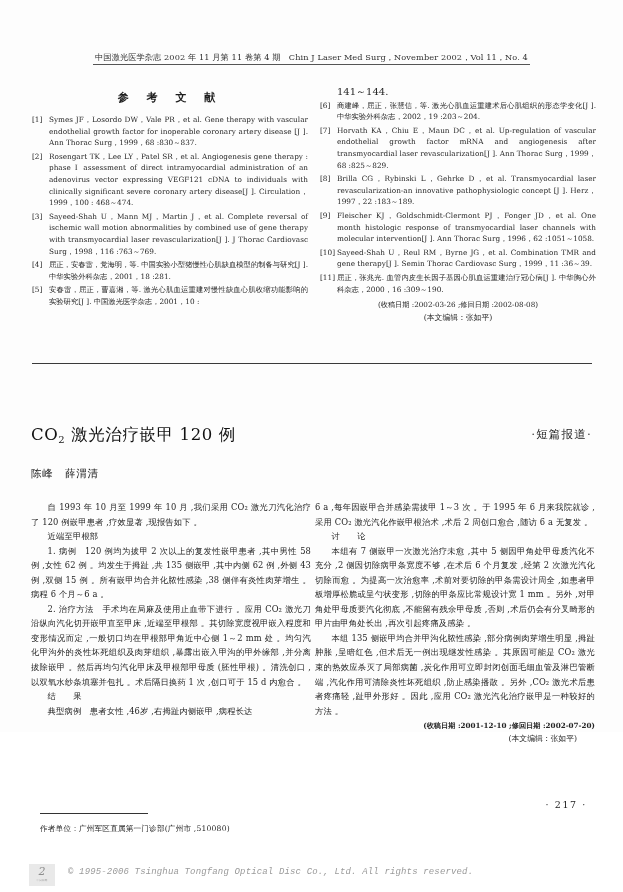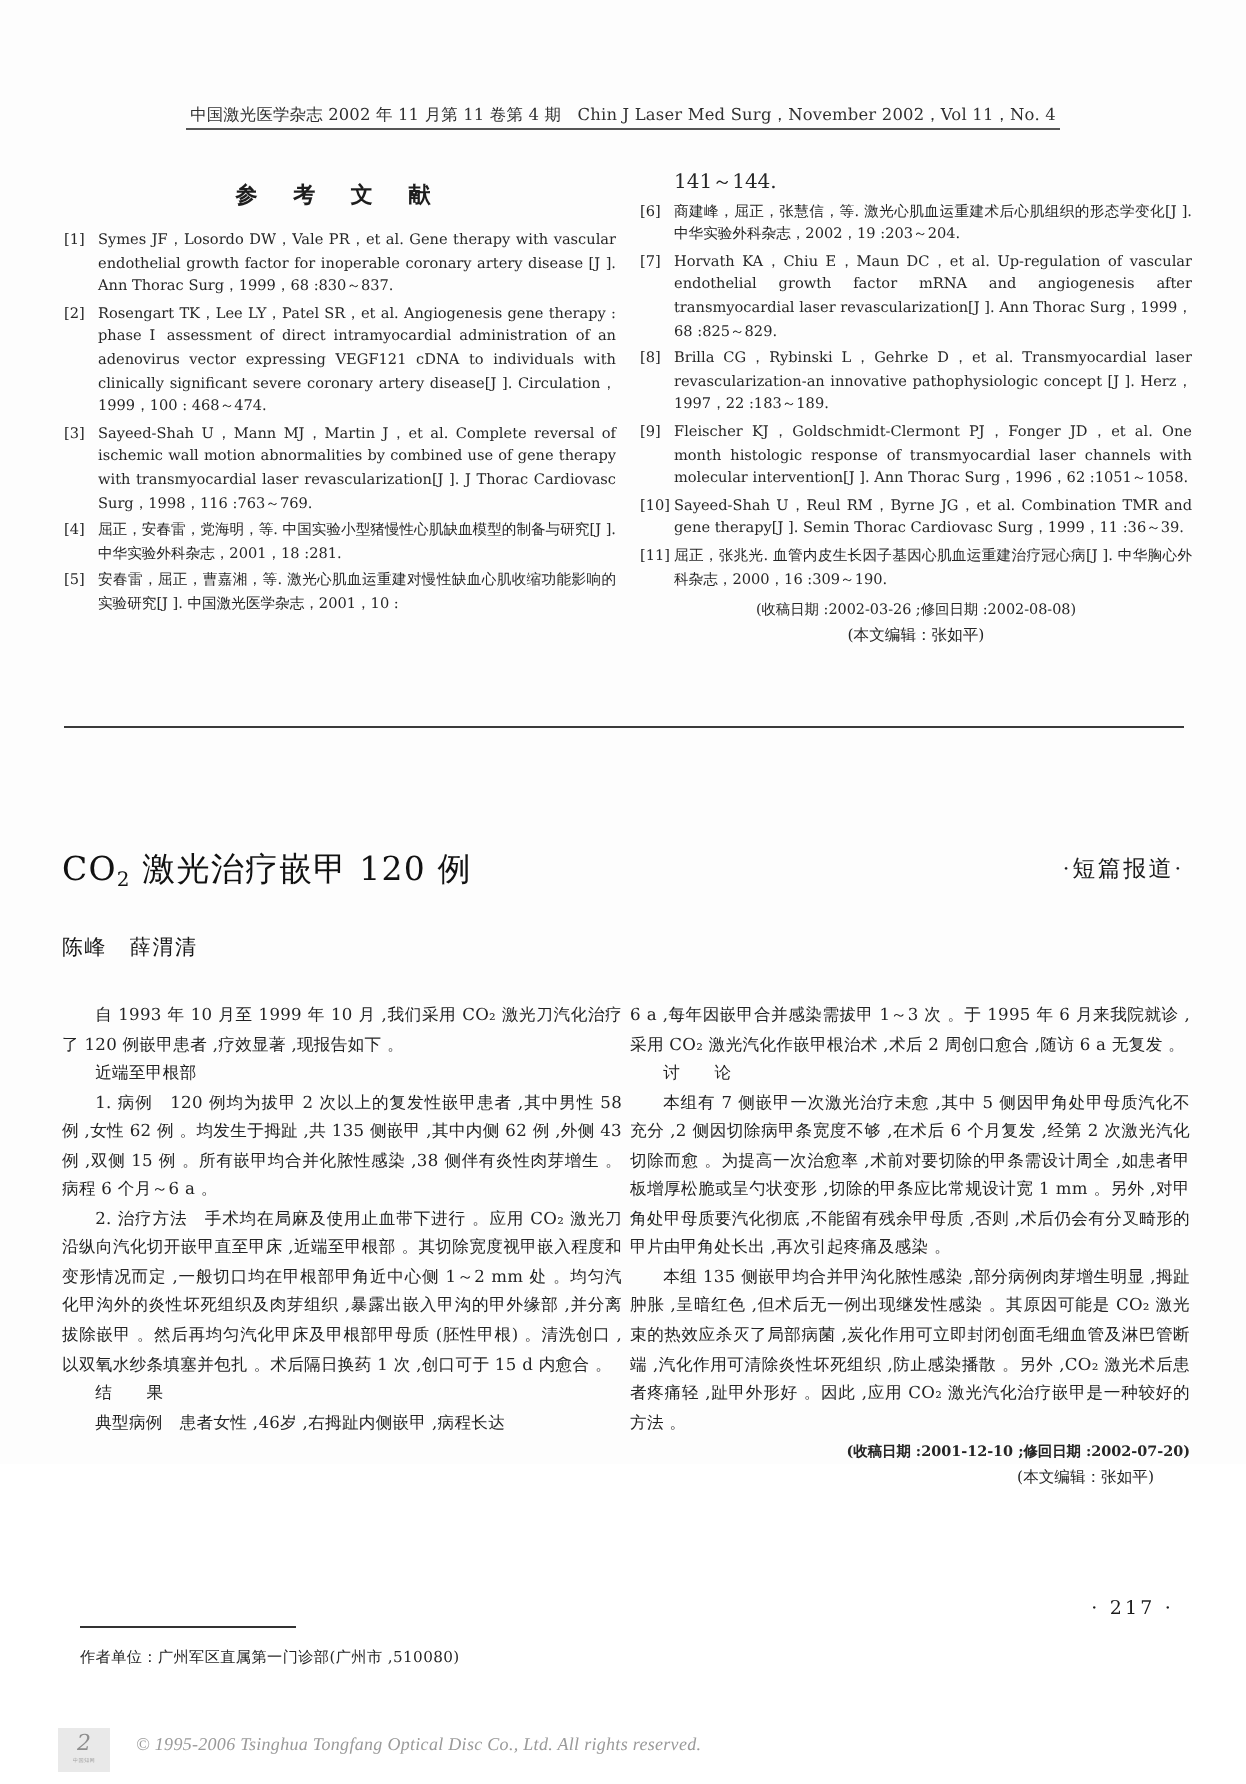--- a/index.html
+++ b/index.html
@@ -264,21 +264,21 @@
   }
   .copyright-text {
     position: absolute;
     left: 68px;
     top: 5px;
     font-size: 9px;
     font-style: italic;
     color: #9a9a9a;
     letter-spacing: 0.15px;
     white-space: nowrap;
-    font-family: Liberation Serif, serif;
+    font-family: Liberation Mono, monospace;
   }
 </style>
 </head>
 <body>
 
 <div class="page">
 
   <div class="running-head">
     <span class="rh-inner">中国激光医学杂志 2002 年 11 月第 11 卷第 4 期　Chin J Laser Med Surg，November 2002，Vol 11，No. 4</span>
   </div>

